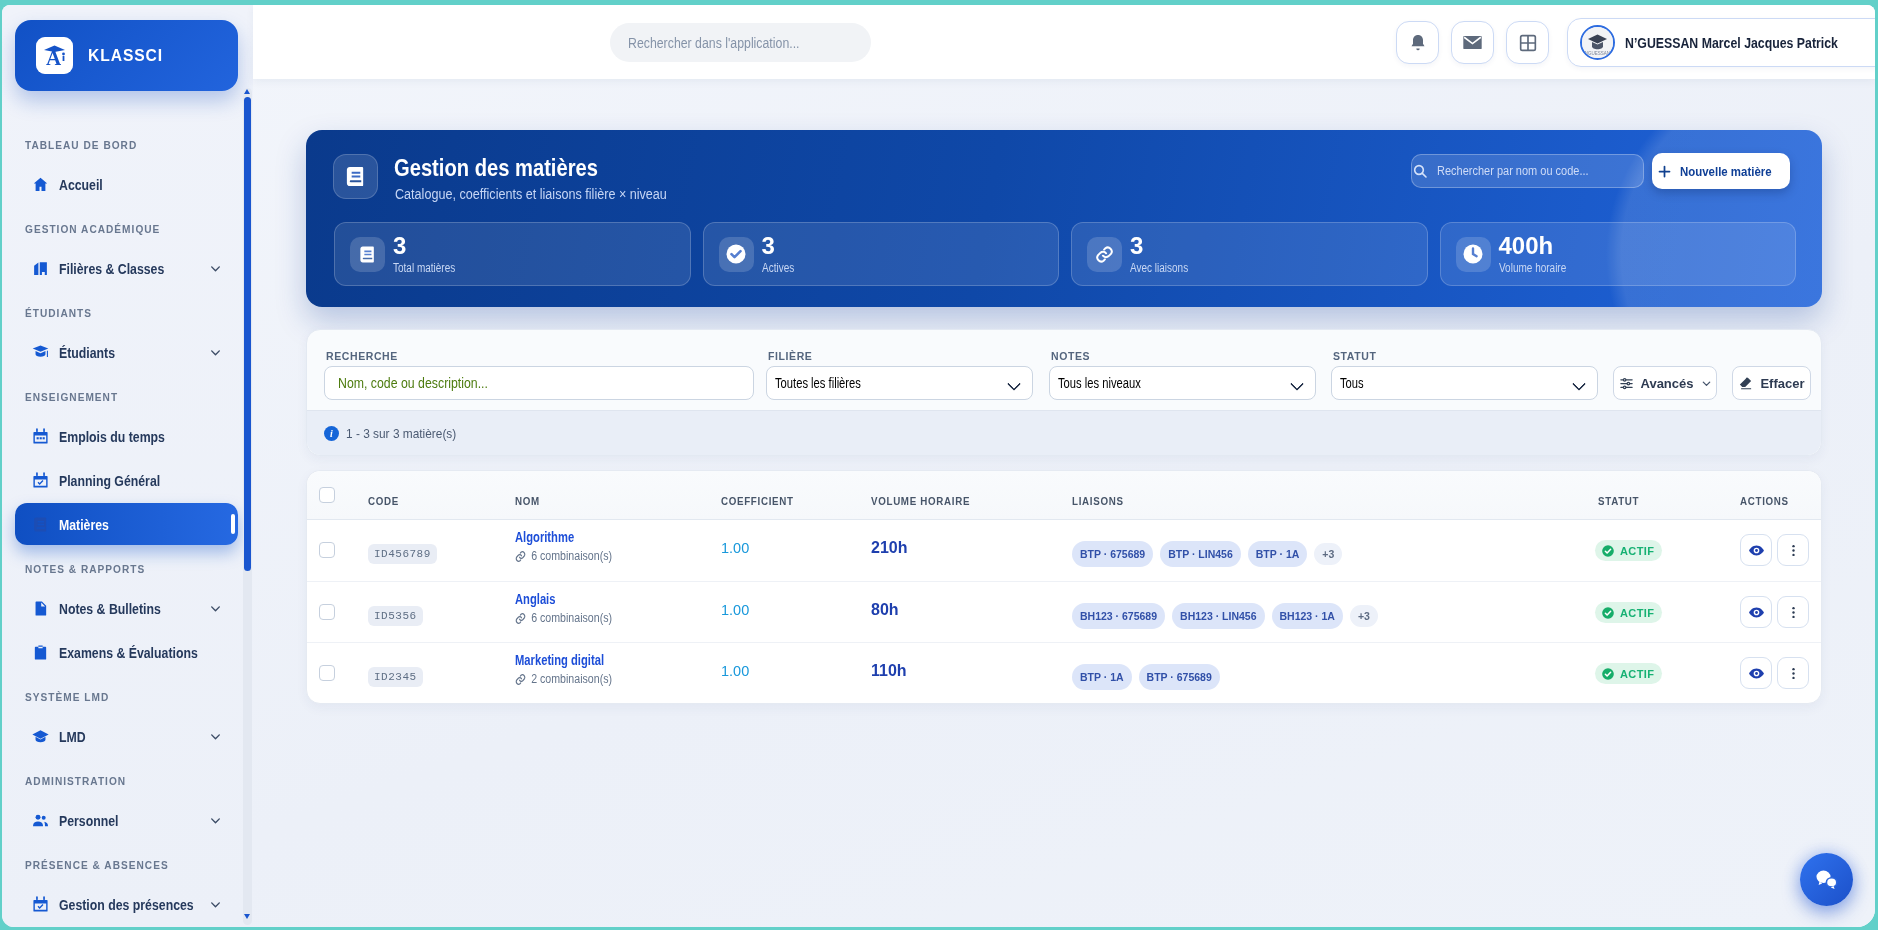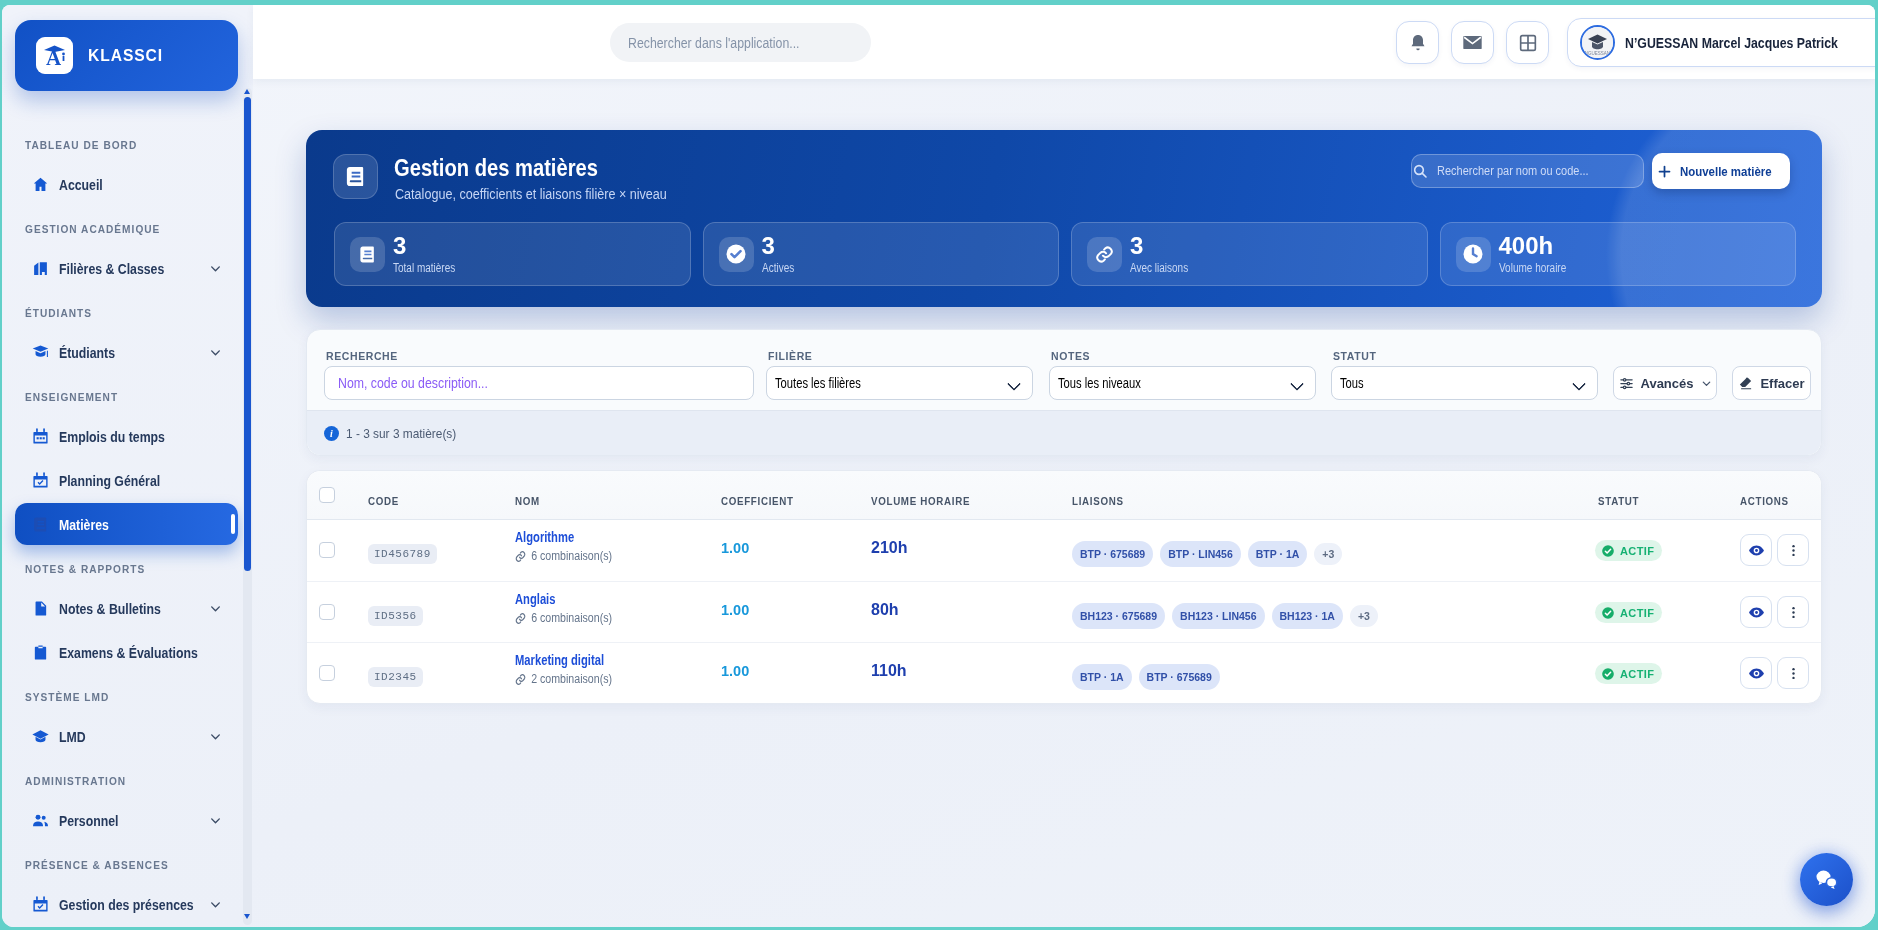--- a/index.html
+++ b/index.html
@@ -61,21 +61,21 @@
 .hc{position:absolute;top:24px;font-size:11.5px;font-weight:700;color:#475569;letter-spacing:.8px;transform:scaleX(.85);transform-origin:0 50%}
 .trow{position:absolute;left:0;right:0;height:61px}
 .trow:nth-of-type(2){top:49px}
 .trow:nth-of-type(3){top:110px;border-top:1px solid #eef1f6}
 .trow:nth-of-type(4){top:171px;border-top:1px solid #eef1f6}
 .cb{position:absolute;left:12px;top:22px;width:16px;height:16px;border:1.5px solid #c6d0de;border-radius:4px;background:#fff}
 .code{position:absolute;left:61px;top:24px;background:#e9edf5;border-radius:6px;font-family:"Liberation Mono",monospace;font-size:11px;color:#5f6f85;padding:4px 6px;letter-spacing:.5px}
 .nom{position:absolute;left:208px;top:9px}
 .nm1{font-size:14px;font-weight:700;color:#1d4ed8;transform:scaleX(.8);transform-origin:0 50%}
 .nm2{margin-top:4px;font-size:12.5px;color:#64748b;display:flex;align-items:center;gap:6px;transform:scaleX(.85);transform-origin:0 50%}
-.coef{position:absolute;left:414px;top:20px;font-size:14.5px;font-weight:700;color:#1898db}
+.coef{position:absolute;left:414px;top:20px;font-size:14.5px;font-weight:400;color:#1898db}
 .vol{position:absolute;left:564px;top:19px;font-size:16px;font-weight:700;color:#1e3fae}
 .pills{position:absolute;left:765px;top:21px;display:flex;gap:7px;align-items:center}
 .pill{background:#dce5f9;color:#3150a8;font-size:10.5px;font-weight:700;padding:7px 8px;border-radius:999px;white-space:nowrap}
 .pill.more{background:#edf1f9;color:#5d6b82;font-weight:600;padding:5px 8px}
 .statut{position:absolute;left:1288px;top:20px;background:#def5e9;color:#16b173;font-size:11px;font-weight:700;letter-spacing:.4px;padding:3px 8px 3px 6px;border-radius:999px;display:flex;align-items:center;gap:5px;height:21px}
 .abtn{position:absolute;top:14px;width:32px;height:32px;border:1.5px solid #d7e1f0;border-radius:9px;background:#fff;display:flex;align-items:center;justify-content:center}
 
 .fab{position:absolute;left:1798px;top:848px;width:53px;height:53px;border-radius:50%;background:linear-gradient(135deg,#2f72ee,#1c50c9);box-shadow:0 0 14px 2px rgba(80,125,235,.30),0 8px 18px rgba(30,80,200,.38);display:flex;align-items:center;justify-content:center}
 .tsx{display:inline-block;transform:scaleX(.8);transform-origin:0 50%}
 .tsx88{display:inline-block;transform:scaleX(.88);transform-origin:0 50%}
@@ -310,21 +310,21 @@
               </div>
               <div class="sv">
                 <div class="n">400h</div>
                 <div class="l">Volume horaire</div>
               </div>
             </div>
       </div>
     </section>
     <section class="filters">
       <div class="flabel" style="left:19px">RECHERCHE</div>
-      <div class="finput" style="left:17px;width:430px;color:#8b5cf6">
+      <div class="finput" style="left:17px;width:430px;color:#4d7c0f">
             <span class="tsx88">Nom, code ou description...</span>
           </div>
       <div class="flabel" style="left:461px">FILIÈRE</div>
       <div class="finput sel" style="left:459px;width:267px">
             <span class="tsx">Toutes les filières</span>
           </div>
       <div class="flabel" style="left:744px">NOTES</div>
       <div class="finput sel" style="left:742px;width:267px">
             <span class="tsx">Tous les niveaux</span>
           </div>

